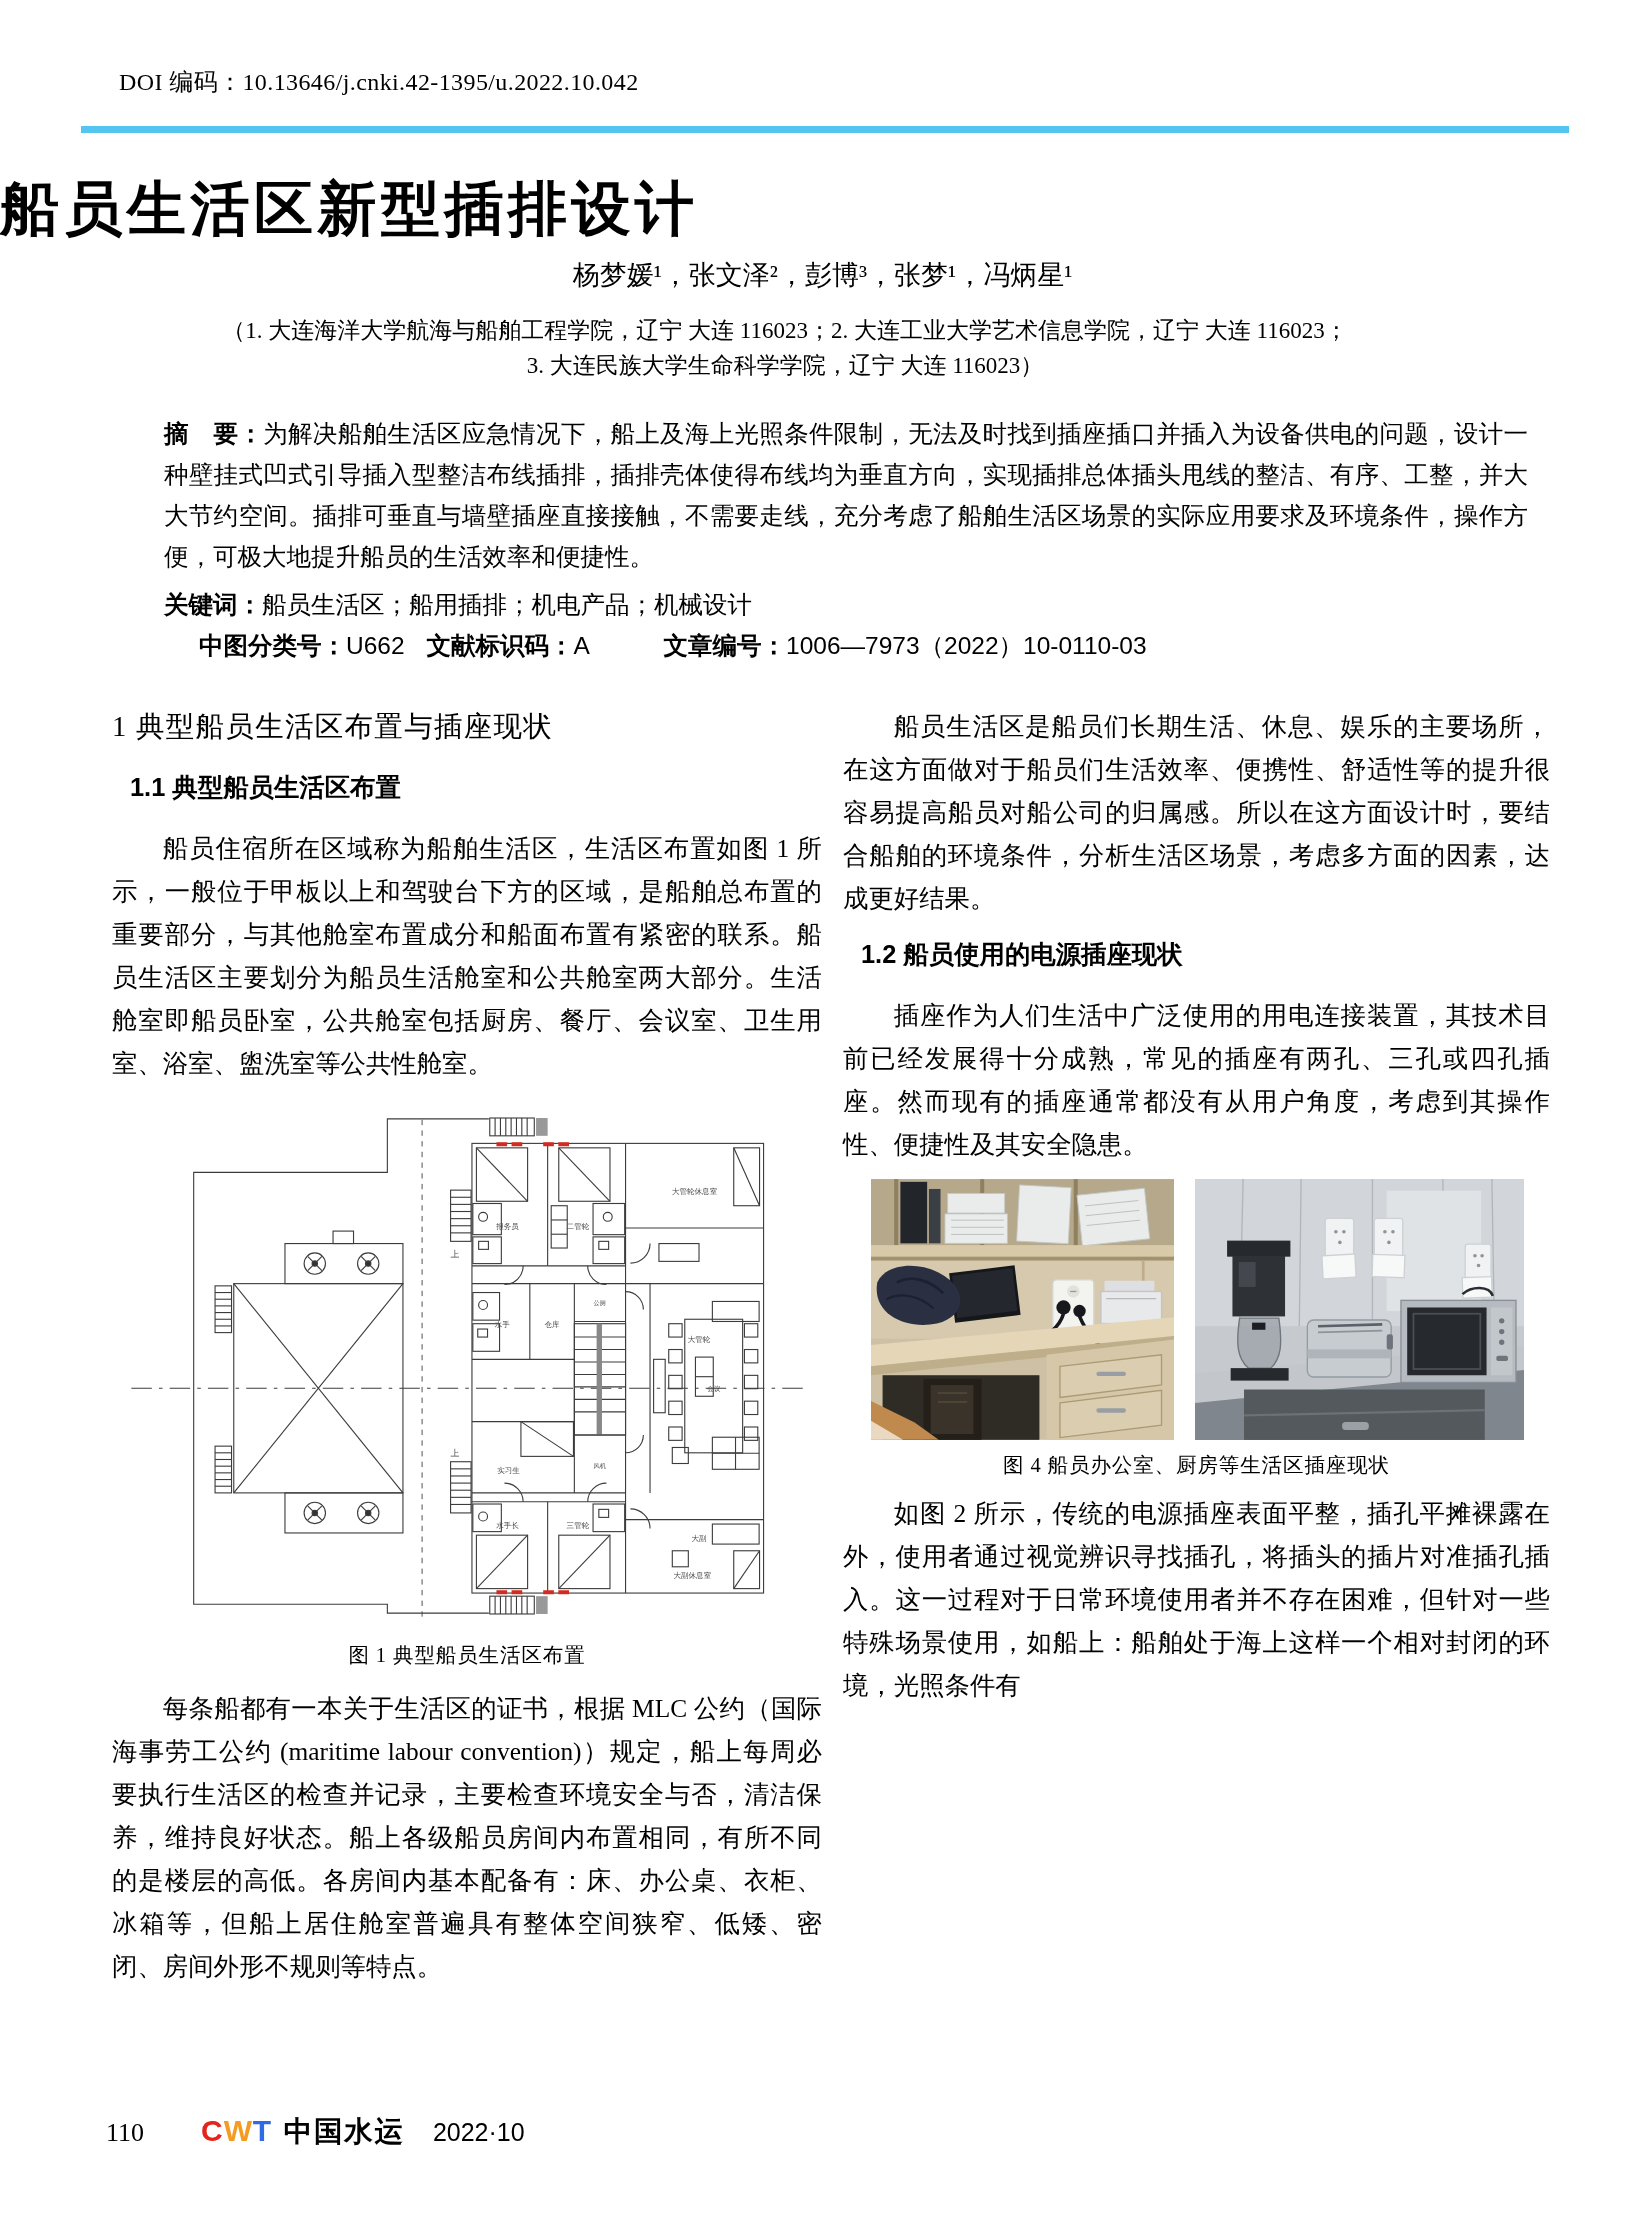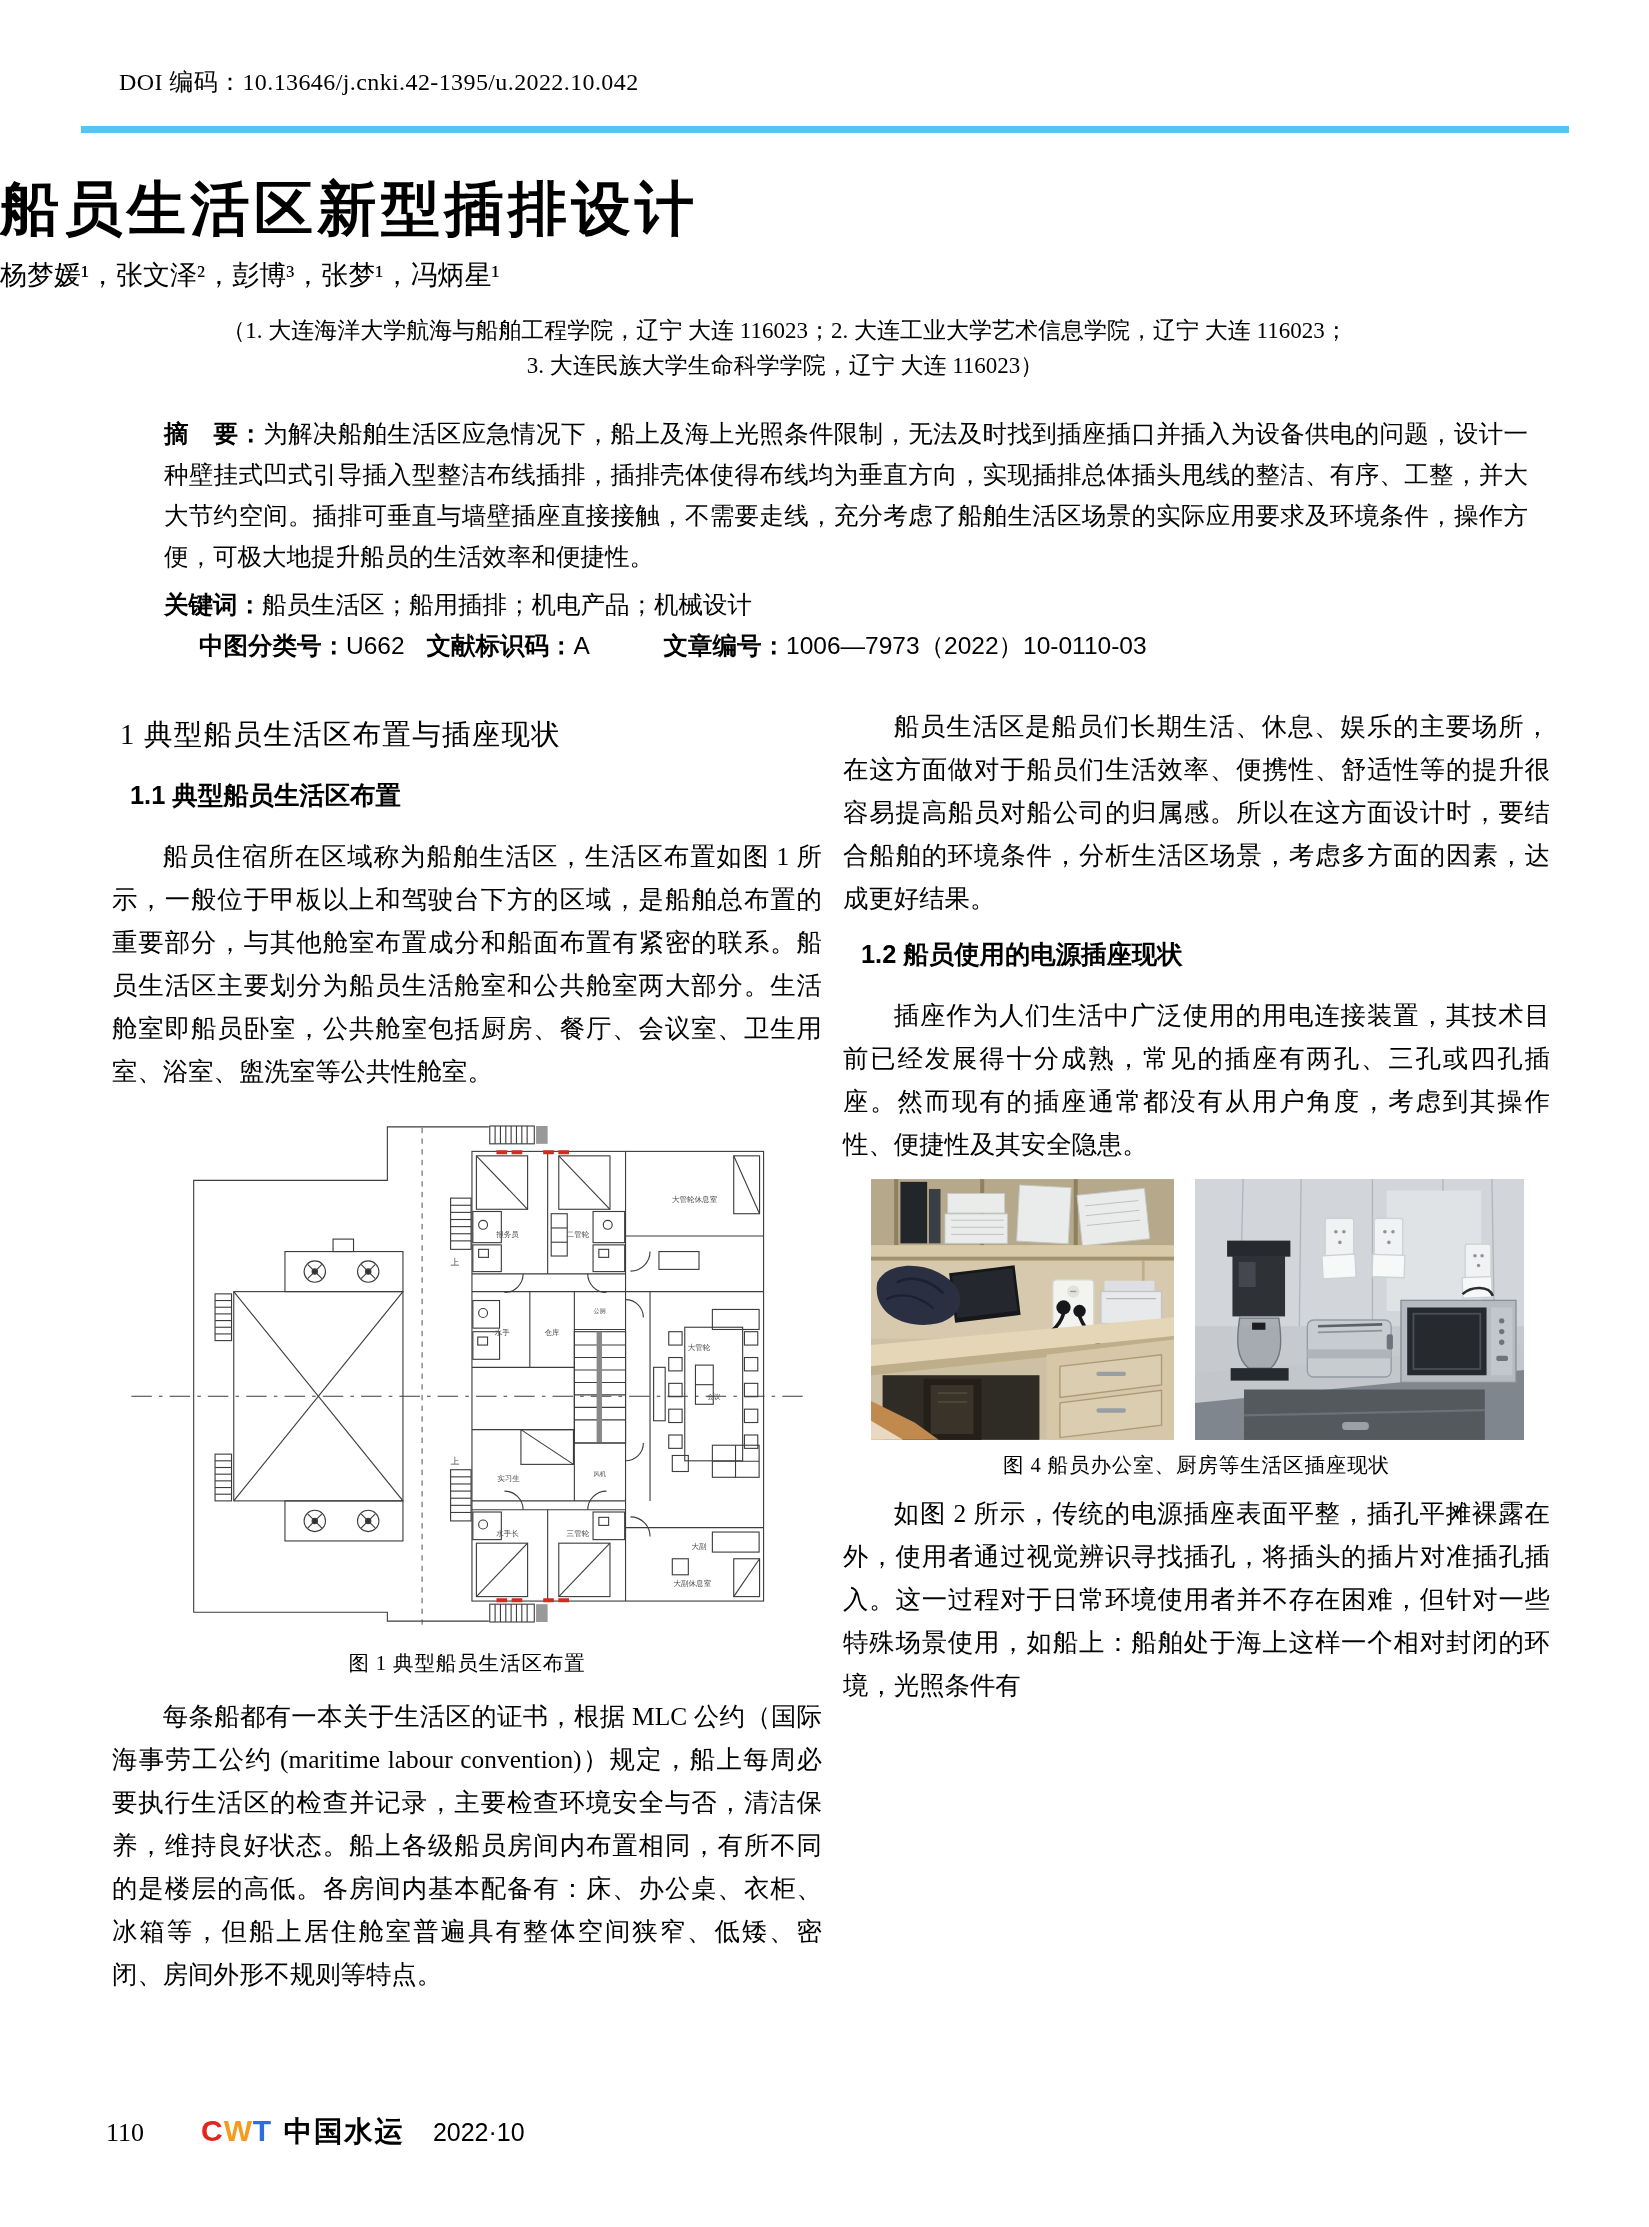--- a/index.html
+++ b/index.html
@@ -6,38 +6,38 @@
   body{
     width:1650px;height:2239px;position:relative;background:#ffffff;
     font-family:"Liberation Serif","DejaVu Serif",serif;color:#000;
     overflow:hidden;
   }
   .abs{position:absolute;}
   
   .doi{left:119px;top:66px;font-size:24px;letter-spacing:0.4px;}
   .rule{left:81px;top:126px;width:1488px;height:7.1px;background:#54c5f0;}
   .title{left:0;top:170px;width:1650px;text-align:left;font-size:59px;font-weight:bold;letter-spacing:4.5px;}
-  .authors{left:0;top:257px;width:1645px;text-align:left;font-size:27px;}
+  .authors{left:0;top:257px;width:1645px;text-align:center;font-size:27px;}
   .affils{left:0;top:313px;width:1570px;text-align:center;font-size:23px;line-height:35px;}
   
   .absblock{left:164px;top:413px;width:1364px;font-size:24.5px;line-height:41px;text-align:justify;}
   .absblock .lbl{font-weight:bold;}
   .kwline{left:164px;top:588px;width:1364px;font-size:24.5px;}
   .kwline .lbl{font-weight:bold;}
   .clcline{left:164px;top:629px;width:1364px;font-size:24.5px;font-family:"Liberation Sans","DejaVu Sans",sans-serif;margin-left:35px;}
   .clcline .lbl{font-weight:bold;}
   .clcline .val{font-weight:normal;}
   .gap-s{display:inline-block;width:15px;}
   .gap-l{display:inline-block;width:67px;}
   
   .col{font-size:25.4px;line-height:43px;text-align:justify;}
   .col-left{left:112px;top:705px;width:710px;}
   .col-right{left:843px;top:705px;width:707px;}
   .col p{margin:0;text-indent:2em;}
-  h1.sec{margin:8px;font-size:28.5px;font-weight:normal;line-height:43px;letter-spacing:1.3px;}
+  h1.sec{margin:0;font-size:28.5px;font-weight:normal;line-height:43px;letter-spacing:1.3px;}
   h2.sub{margin:18px;font-size:25.4px;line-height:43px;font-weight:bold;font-family:"Liberation Sans","DejaVu Sans",sans-serif;}
   sup.ref{font-size:15px;}
   
   .fig1wrap{margin-top:24.5px;text-align:center;}
   .figcap{font-size:20.5px;line-height:28.5px;text-align:center;text-indent:0 !important;letter-spacing:0.9px;margin-top:6.2px;}
   .fig2row{display:flex;gap:21.4px;margin-left:28px;margin-top:12.5px;}
   .photo{display:block;}
   
   .footer{left:106px;top:2113px;display:flex;align-items:baseline;}
   .pageno{font-size:26px;}

